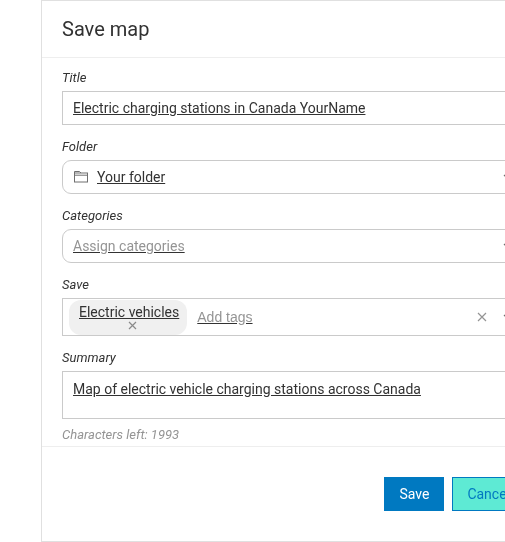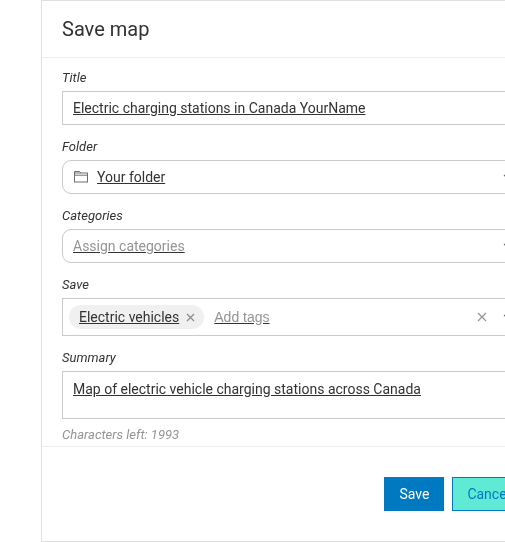--- a/index.html
+++ b/index.html
@@ -11,21 +11,21 @@
 .content { flex: 1; padding: 12px 20px 4px; overflow: auto; }
 .field { margin-bottom: 14px; }
 .field-label { font-size: 13px; color: #323232; margin-bottom: 6px; display: block; font-style: italic; }
 .input, .select, .textarea, .tags-box { width: 100%; border: 1px solid #cacaca; padding: 8px 10px; font-size: 14px; color: #323232; background: #fff; font-family: inherit; text-decoration: underline; }
 .input { height: 34px; }
 .select { height: 34px; display: flex; align-items: center; position: relative; cursor: pointer; border-radius: 9px; }
 .select .chev { margin-left: auto; color: #6e6e6e; }
 .select .placeholder { color: #949494; }
 .folder-icon { margin-right: 8px; display: inline-flex; color: #6e6e6e; }
 .tags-box { display: flex; align-items: center; gap: 6px; height: 38px; padding: 4px 6px; }
-.chip { display: inline-flex; align-items: center; background: #f0f0f0; border-radius: 12px; padding: 4px 8px 4px 10px; font-size: 14px; color: #323232; }
+.chip { display: inline-flex; align-items: center; background: #f0f0f0; border-radius: 12px; padding: 4px 8px 4px 10px; font-size: 14px; color: #323232; flex-direction: column; }
 .chip-x { margin-left: 6px; color: #8a8a8a; cursor: pointer; display: inline-flex; }
 .tag-input { border: none; outline: none; font-size: 14px; flex: 1; padding: 4px; color: #4d7c0f; }
 .tag-input::placeholder { color: #949494; }
 .tags-clear { color: #949494; cursor: pointer; padding: 4px; display: inline-flex; }
 .tags-chev { color: #6e6e6e; padding: 4px; cursor: pointer; display: inline-flex; }
 .textarea { height: 48px; resize: both; line-height: 1.4; }
 .helper { font-size: 13px; color: #949494; margin-top: 4px; font-style: italic; }
 .footer { border-top: 1px solid #eee; padding: 30px 20px; display: flex; justify-content: flex-end; gap: 8px; }
 .btn { font-size: 14px; padding: 8px 14px; cursor: pointer; font-family: inherit; }
 .btn-primary { background: #0079c1; color: #fff; border: 1px solid #0079c1; }

